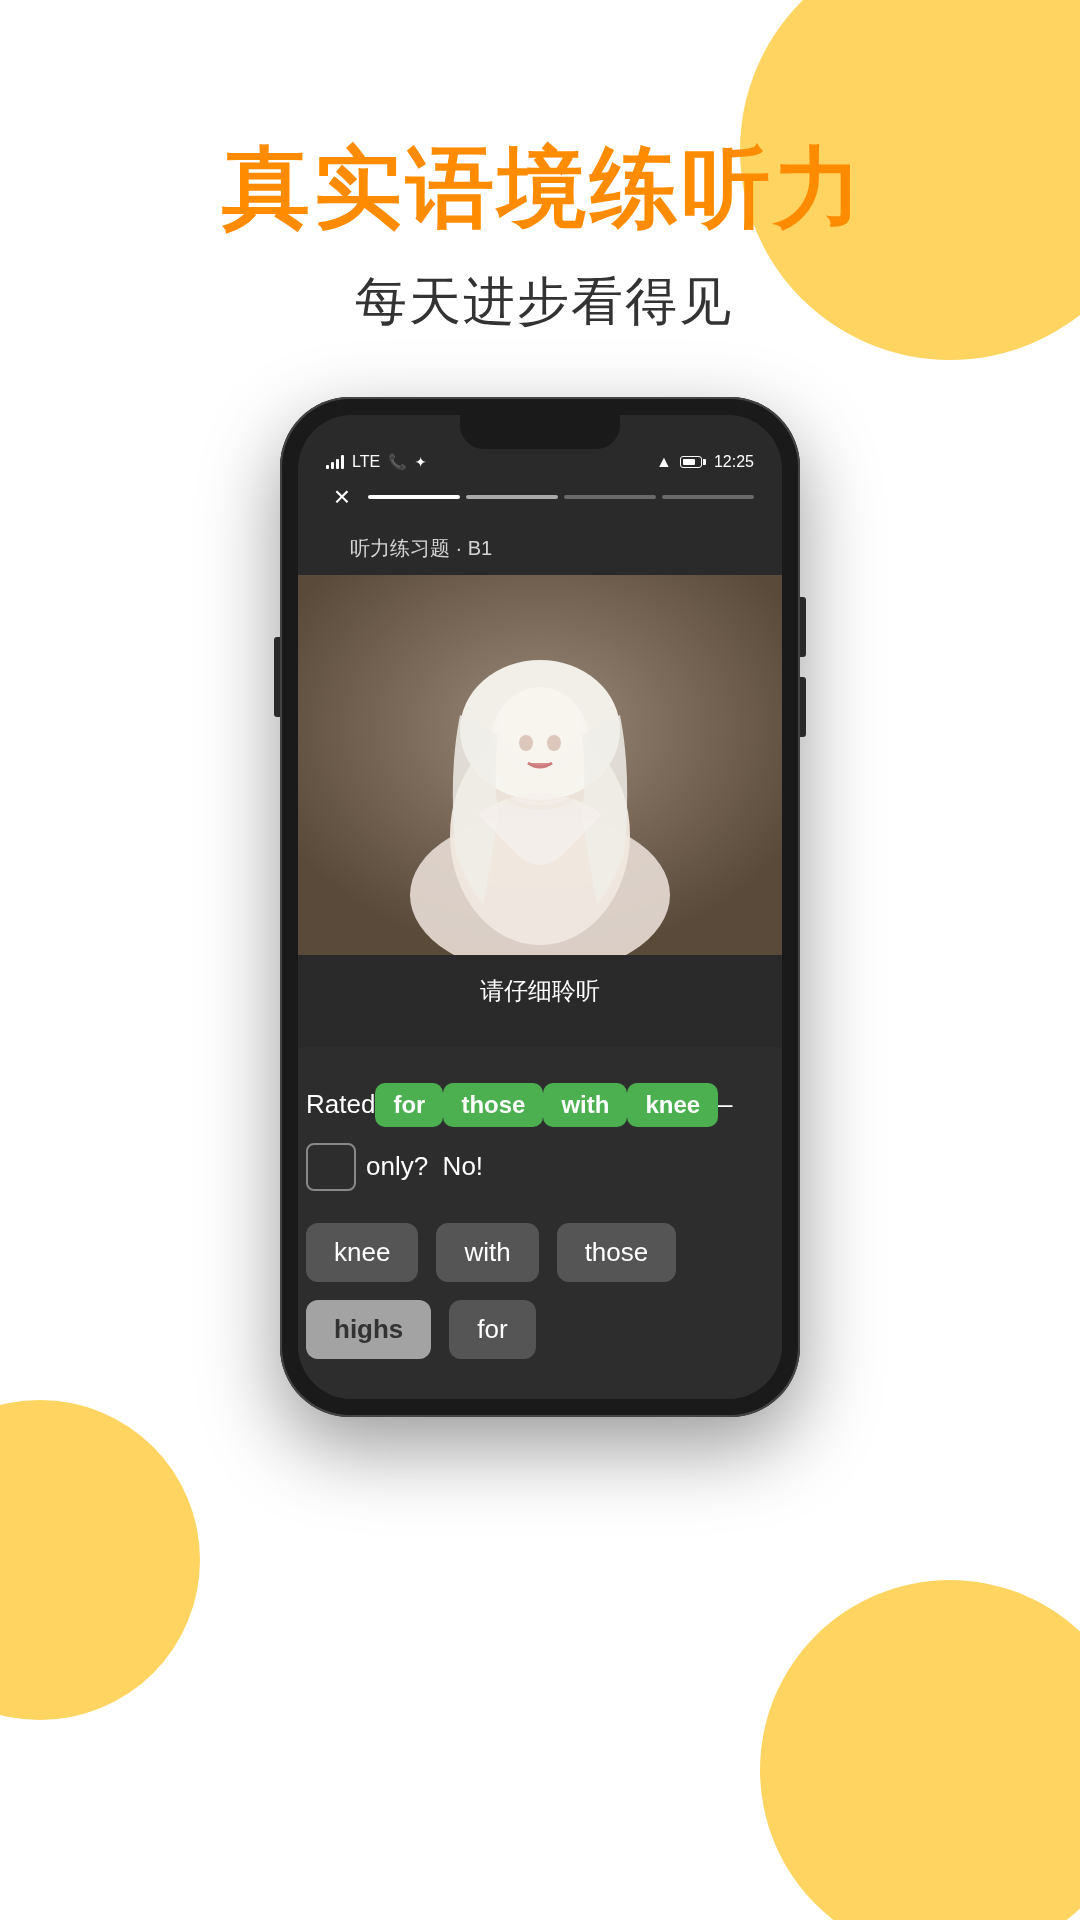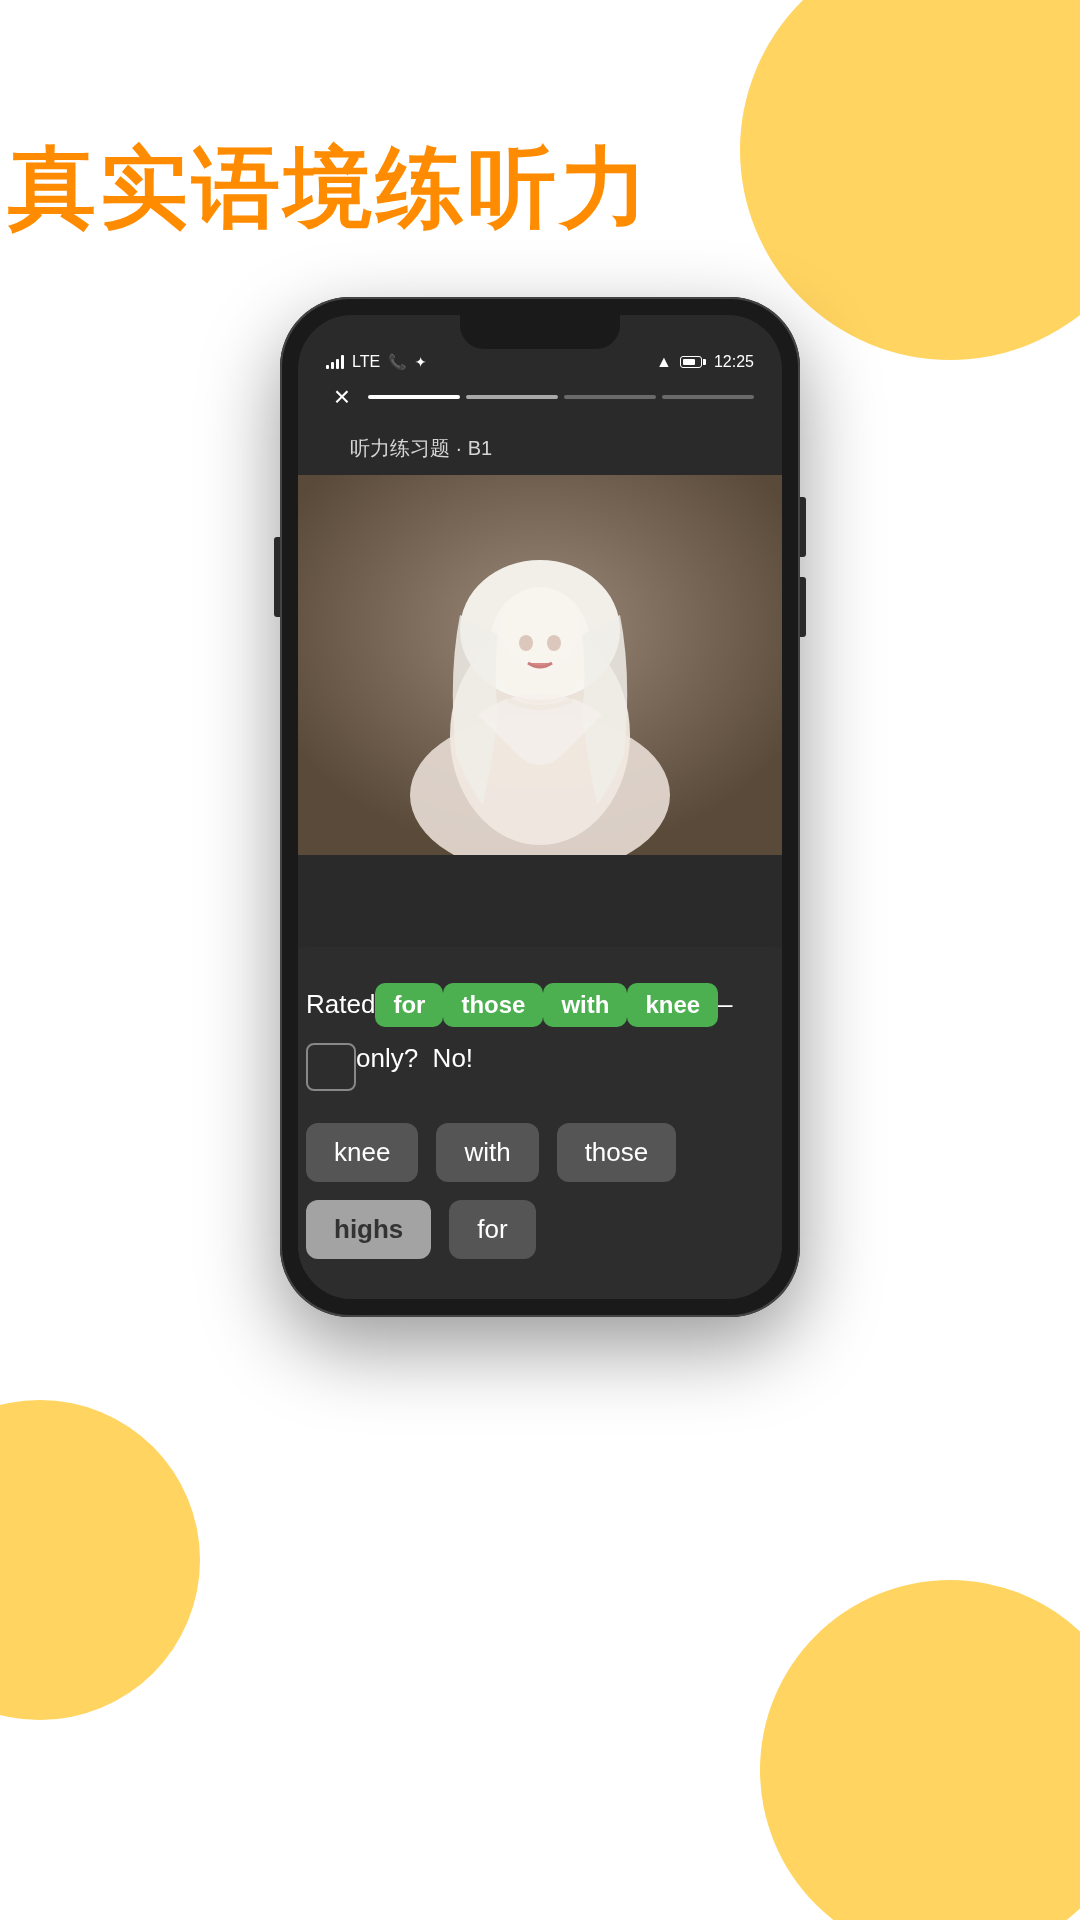--- a/index.html
+++ b/index.html
@@ -48,20 +48,21 @@
       border-radius: 50%;
       background: #FFCC44;
       opacity: 0.85;
       z-index: 0;
     }
 
     
     .top-section {
       position: relative;
       z-index: 1;
+      text-align: center;
       padding-top: 140px;
       padding-left: 8px;
     }
 
     .main-title {
       font-size: 88px;
       font-weight: 800;
       color: #FF8C00;
       letter-spacing: 4px;
       line-height: 1.1;
@@ -326,22 +327,23 @@
     }
 
     .dash-text {
       color: white;
       font-size: 26px;
     }
 
     
     .second-line {
       display: flex;
-      align-items: flex-start;
+      align-items: center;
       flex-wrap: wrap;
+      gap: 10px;
       margin-bottom: 32px;
     }
 
     .blank-box {
       width: 50px;
       height: 48px;
       border: 2px solid #888;
       border-radius: 8px;
       background: transparent;
     }
@@ -403,20 +405,21 @@
   </style>
 </head>
 <body>
 
 <div class="bg-circle-top-right"></div>
 <div class="bg-circle-bottom-left"></div>
 <div class="bg-arc-bottom-right"></div>
 
 <div class="top-section">
   <div class="main-title">真实语境练听力</div>
+  <div class="sub-title">每天进步看得见</div>
 </div>
 
 <div class="phone-container">
 
   <div class="side-btn-right vol-up"></div>
   <div class="side-btn-right vol-down"></div>
   <div class="side-btn-right power-btn"></div>
 
   <div class="phone-shell">
     <div class="phone-screen">
@@ -493,20 +496,21 @@
           <ellipse cx="256" cy="168" rx="7" ry="8" fill="#c8a898" opacity="0.6"></ellipse>
 
           <path d="M230 188 Q242 196 254 188" stroke="#c06060" stroke-width="3" fill="#d07070" opacity="0.8"></path>
 
           <path d="M210 225 Q242 240 274 225" stroke="#d4c0a8" stroke-width="5" fill="none" opacity="0.7"></path>
 
           <path d="M180 240 Q200 260 220 280 Q242 300 264 280 Q284 260 304 240 Q280 220 242 218 Q204 220 180 240Z" fill="#f5f0ec" opacity="0.8"></path>
         </svg>
       </div>
 
+      <div class="listen-text">请仔细聆听</div>
 
       <div class="bottom-panel">
 
         <div class="sentence-line">
           <span class="static-word">Rated</span>
           <span class="word-chip green">for</span>
           <span class="word-chip green">those</span>
           <span class="word-chip green">with</span>
           <span class="word-chip green">knee</span>
           <span class="dash-text">–</span>

